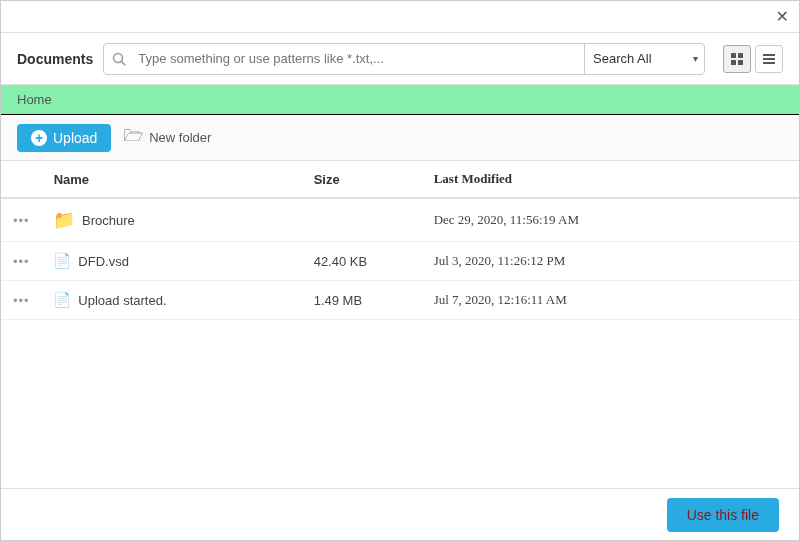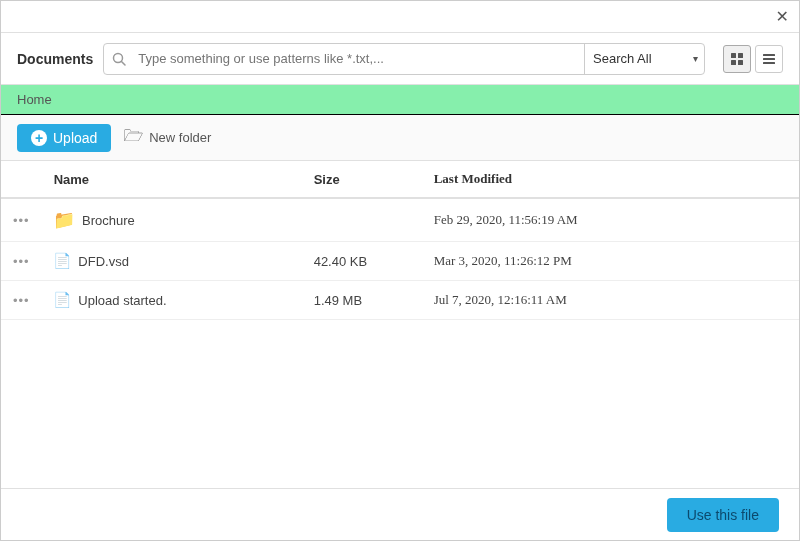--- a/index.html
+++ b/index.html
@@ -250,21 +250,21 @@
       height: 52px;
       border-top: 1px solid #e0e0e0;
       display: flex;
       align-items: center;
       justify-content: flex-end;
       padding: 0 20px;
       background: #fff;
     }
     .use-file-btn {
       background: #29abe2;
-      color: #0c4a6e;
+      color: #7f1d1d;
       border: none;
       border-radius: 4px;
       padding: 9px 20px;
       font-size: 14px;
       font-weight: 500;
       cursor: pointer;
     }
 
     .table-container {
       height: calc(541px - 32px - 52px - 30px - 46px - 52px);
@@ -355,32 +355,32 @@
 
     <tr>
           <td class="col-options"><span class="options-dots">•••</span></td>
           <td class="col-name">
             <div class="file-name-cell">
               <span class="folder-icon">📁</span>
               <span>Brochure</span>
             </div>
           </td>
           <td class="col-size"></td>
-          <td class="col-modified">Feb 29, 2020, 11:56:19 AM</td>
+          <td class="col-modified">Dec 29, 2020, 11:56:19 AM</td>
         </tr>
         <tr>
           <td class="col-options"><span class="options-dots">•••</span></td>
           <td class="col-name">
             <div class="file-name-cell">
               <span class="file-icon">📄</span>
               <span>DFD.vsd</span>
             </div>
           </td>
           <td class="col-size">42.40 KB</td>
-          <td class="col-modified">Mar 3, 2020, 11:26:12 PM</td>
+          <td class="col-modified">Jul 3, 2020, 11:26:12 PM</td>
         </tr>
         <tr>
           <td class="col-options"><span class="options-dots">•••</span></td>
           <td class="col-name">
             <div class="file-name-cell">
               <span class="file-icon">📄</span>
               <span>Upload started.</span>
             </div>
           </td>
           <td class="col-size">1.49 MB</td>

